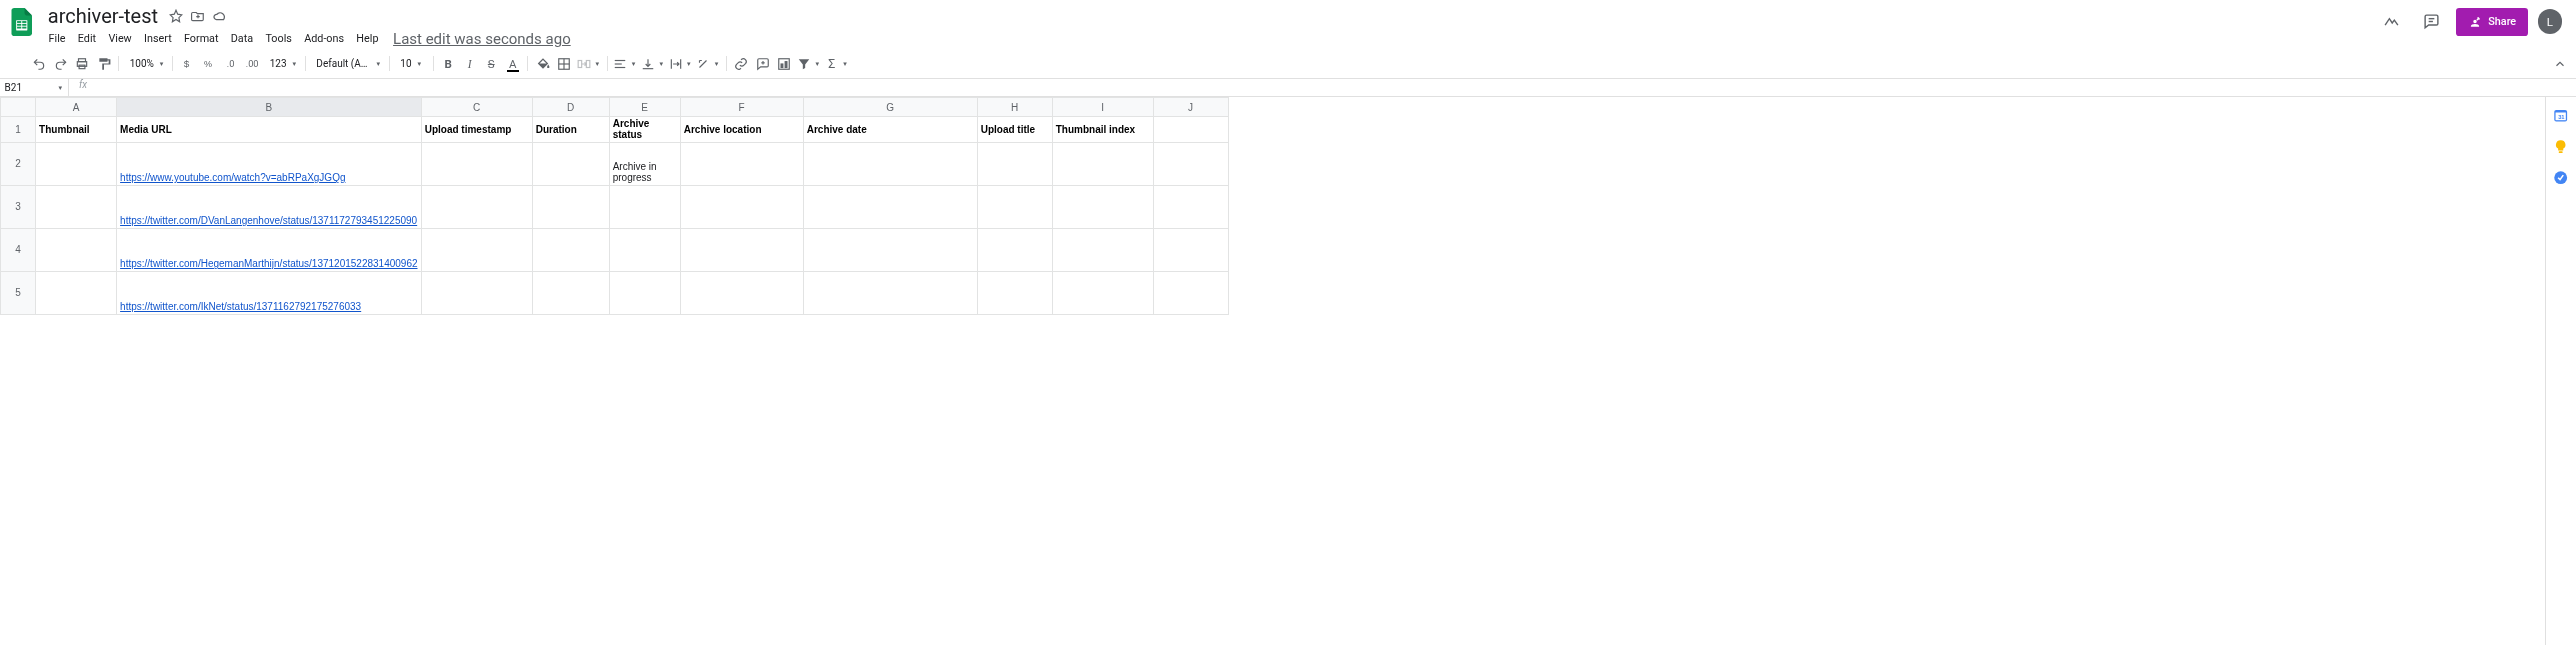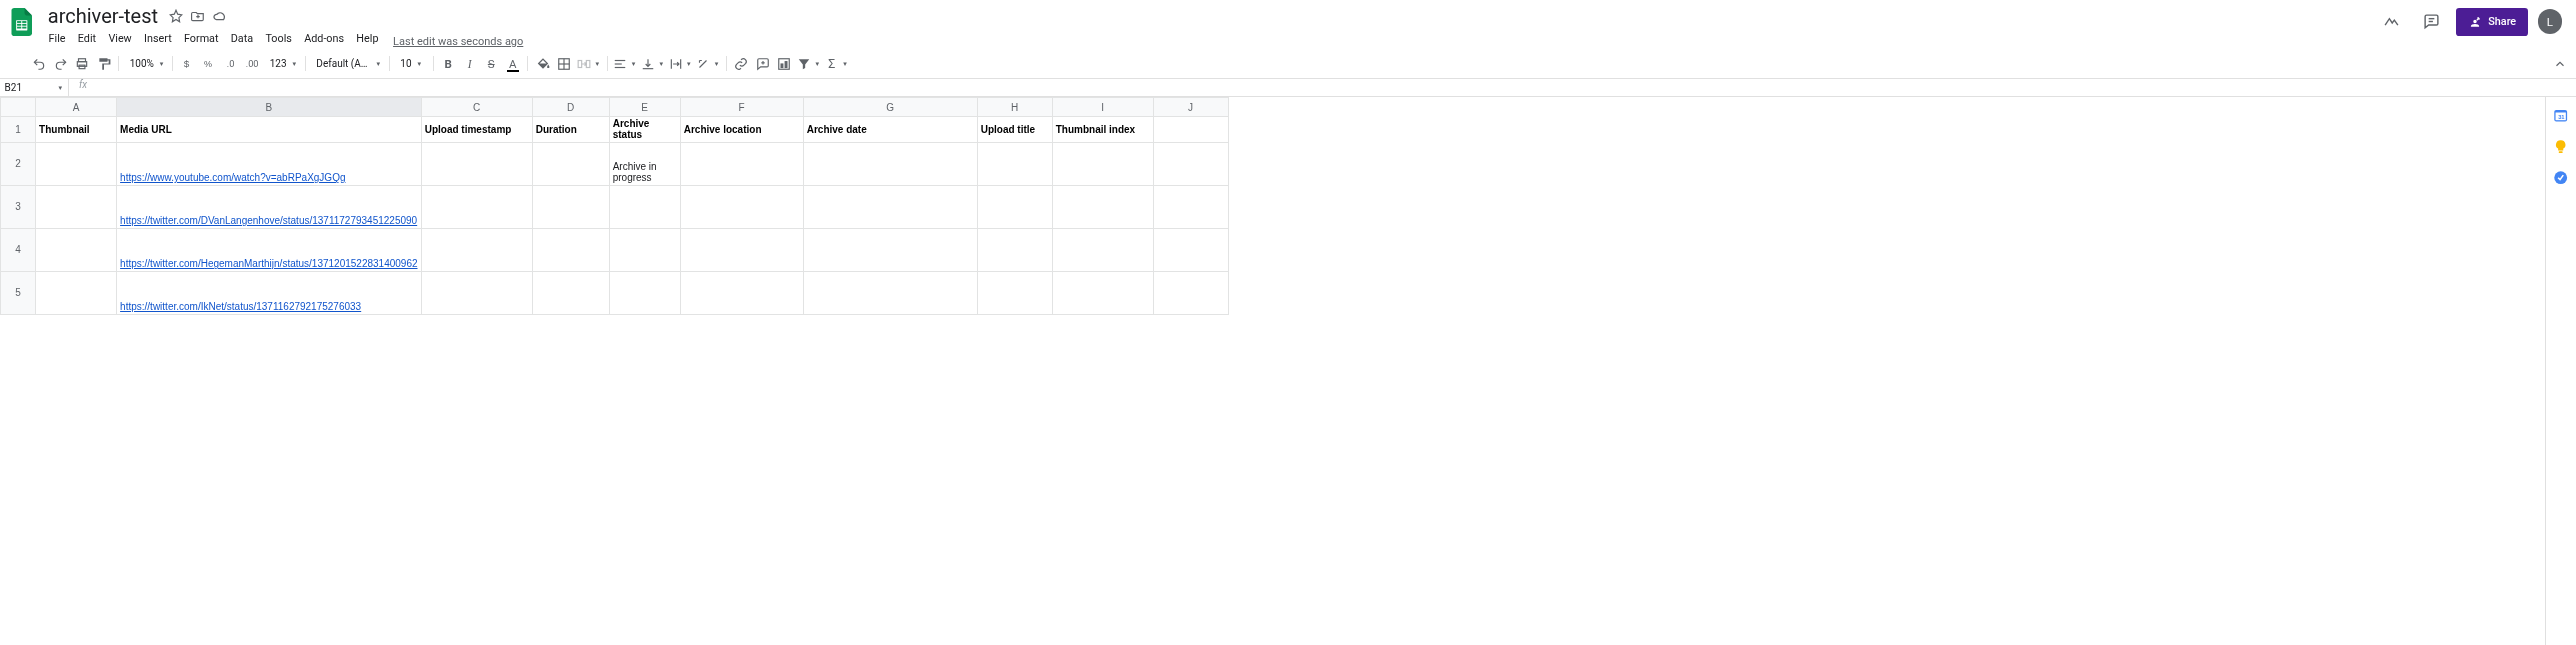--- a/index.html
+++ b/index.html
@@ -8,24 +8,24 @@
 
 .header { display: flex; align-items: flex-start; padding: 6.1px 6.1px 0 6.1px; height: 49px; }
 .logo { width: 31px; height: 31px; display: flex; align-items: center; justify-content: center; margin-right: 6.1px; }
 .logo svg { width: 21.5px; height: 28px; }
 .title-area { flex: 1; display: flex; flex-direction: column; }
 .title-row { display: flex; align-items: center; gap: 6.1px; height: 20px; }
 .doc-title { font-size: 20px; color: #202124; padding: 1.5px 4.6px; border-radius: 3.1px; }
 .title-icon { width: 15.4px; height: 15.4px; display: flex; align-items: center; justify-content: center; color: #5f6368; cursor: pointer; border-radius: 50%; }
 .menu-bar { display: flex; align-items: flex-end; gap: 1.5px; height: 21.5px; }
 .menu-item { padding: 3.1px 5.4px; font-size: 10.8px; color: #202124; cursor: pointer; border-radius: 3.1px; }
-.last-edit { color: #5f6368; text-decoration: underline; font-size: 11px; margin-left: 7.7px; cursor: pointer; }
+.last-edit { color: #5f6368; text-decoration: underline; font-size: 15px; margin-left: 7.7px; cursor: pointer; }
 .header-right { display: flex; align-items: center; gap: 9.2px; margin-left: auto; padding-right: 7.7px; }
 .hdr-btn { width: 31px; height: 31px; display: flex; align-items: center; justify-content: center; color: #5f6368; cursor: pointer; border-radius: 50%; }
-.share-btn { background: #4c1d95; color: #fff; height: 28px; padding: 0 12.3px; border-radius: 3.1px; display: flex; align-items: center; gap: 6.1px; font-size: 10.8px; font-weight: 500; cursor: pointer; }
+.share-btn { background: #a21caf; color: #fff; height: 28px; padding: 0 12.3px; border-radius: 3.1px; display: flex; align-items: center; gap: 6.1px; font-size: 10.8px; font-weight: 500; cursor: pointer; }
 .avatar { width: 24.6px; height: 24.6px; border-radius: 50%; background: #5f6368; color: #fff; display: flex; align-items: center; justify-content: center; font-size: 11.5px; cursor: pointer; }
 
 
 .toolbar-wrap { border-bottom: 0.8px solid #e0e0e0; padding: 0 6.1px; }
 .toolbar { display: flex; align-items: center; height: 29px; gap: 1.5px; padding-left: 23px; }
 .tb-btn { width: 20px; height: 20px; display: flex; align-items: center; justify-content: center; color: #5f6368; cursor: pointer; border-radius: 1.5px; position: relative; }
 .tb-btn.disabled { opacity: .4; cursor: default; }
 .tb-sep { width: 0.8px; height: 15.4px; background: #e0e0e0; margin: 0 3.1px; }
 .tb-drop { display: flex; align-items: center; height: 20px; padding: 0 3.1px 0 6.1px; font-size: 10px; color: #202124; cursor: pointer; border-radius: 1.5px; gap: 3.1px; }
 .tb-drop .arrow { font-size: 6.1px; color: #5f6368; margin-left: 1.5px; }

